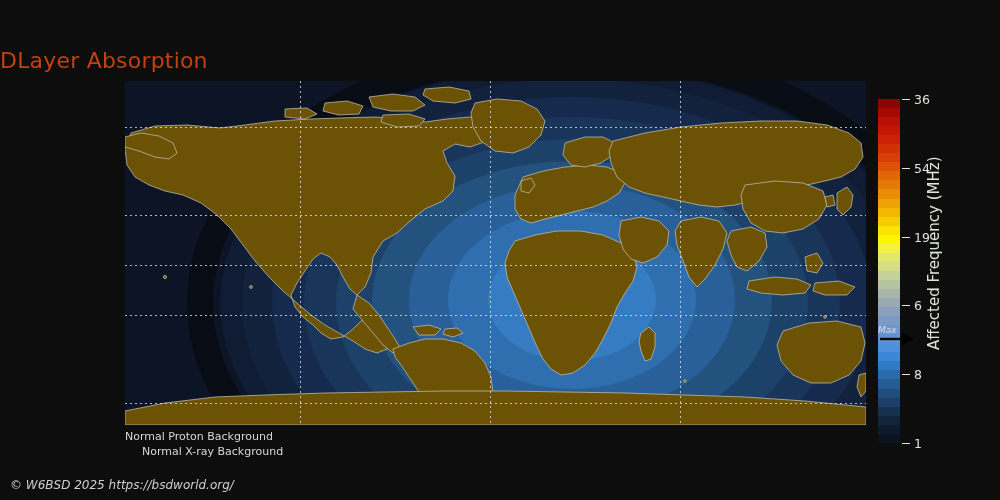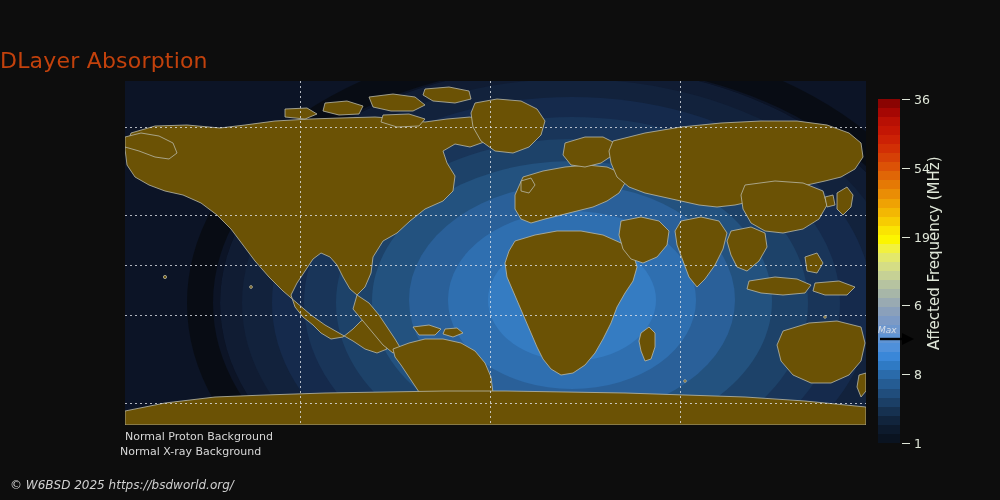--- a/index.html
+++ b/index.html
@@ -134,21 +134,21 @@
 
   
   .note {
     position: absolute;
     color: #d8d8d8;
     font-size: 11px;
     font-family: "DejaVu Sans", sans-serif;
     white-space: nowrap;
   }
   #note-proton { left: 125px; top: 430px; }
-  #note-xray   { left: 120px; top: 445px; text-align: center; }
+  #note-xray   { left: 142px; top: 445px; text-align: center; }
   #stamp       { left: 722px; top: 434px; font-size: 11.5px; }
 
   #copyright {
     position: absolute;
     left: 10px;
     top: 478px;
     color: #d0d0d0;
     font-size: 12px;
     font-style: italic;
     font-family: "DejaVu Sans", sans-serif;

